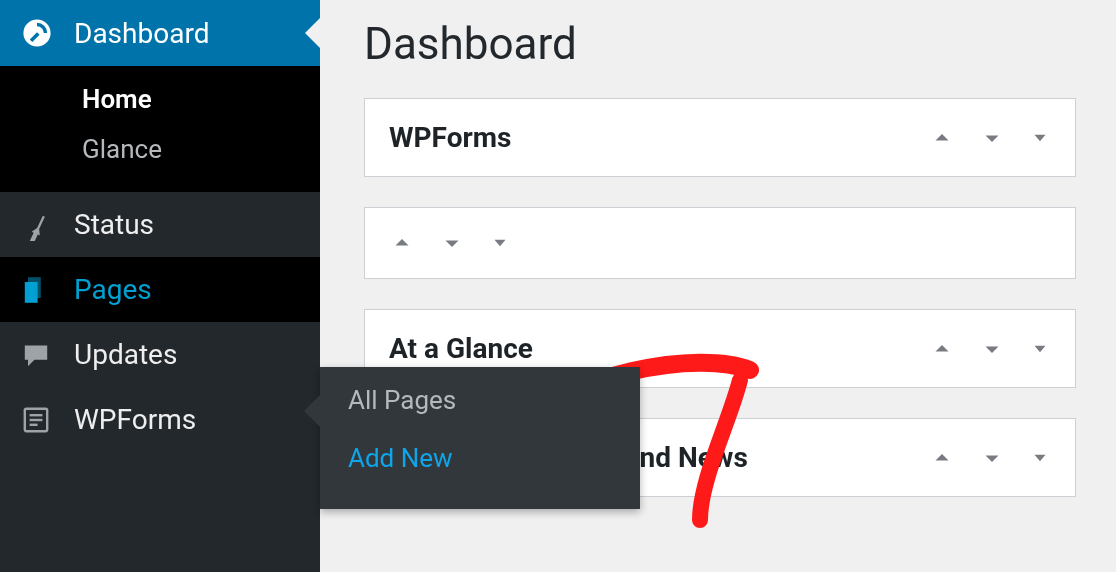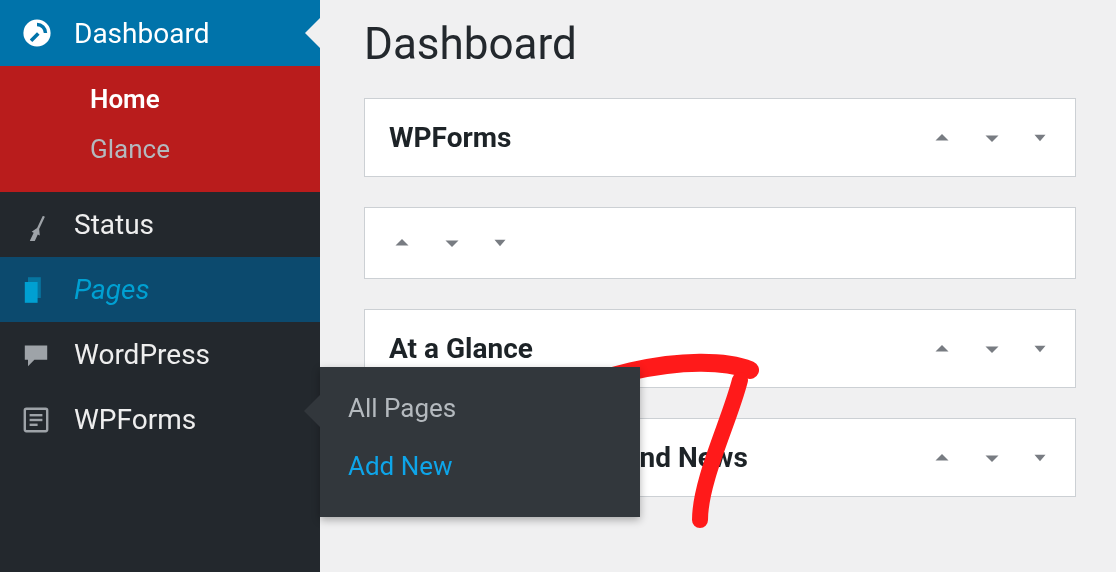--- a/index.html
+++ b/index.html
@@ -34,56 +34,55 @@
     justify-content: flex-start;
     margin-right: 14px;
     color: #9ea3a8;
   }
   .menu-item.active {
     background: #0073aa;
     color: #fff;
   }
   .menu-item.active .icon { color: #fff; }
   .menu-item.hover {
-    background: #0c4a6e;
+    background: #000000;
     color: #00a0d2;
-    font-style: italic;
   }
   .menu-item.hover .icon { color: #00a0d2; }
   .arrow-right {
     position: absolute;
     right: -1px;
     top: 50%;
     transform: translateY(-50%);
     width: 0; height: 0;
     border-top: 16px solid transparent;
     border-bottom: 16px solid transparent;
     border-right: 16px solid #f0f0f1;
   }
   .submenu-block {
-    background: #b91c1c;
-    padding: 8px 0 18px 16px;
+    background: #000000;
+    padding: 8px 0 18px 8px;
   }
   .submenu-block .sub-item {
     padding: 10px 20px 10px 74px;
     font-size: 26px;
     color: #b4b9be;
     cursor: pointer;
   }
   .submenu-block .sub-item.current {
     color: #fff;
     font-weight: 600;
   }
   .flyout {
     position: absolute;
     left: 320px;
     top: 367px;
     background: #32373c;
     width: 320px;
-    padding: 12px 0 22px 0;
+    padding: 4px 0 22px 0;
     box-shadow: 0 3px 8px rgba(0,0,0,0.3);
     z-index: 10;
   }
   .flyout .fly-arrow {
     position: absolute;
     left: -16px;
     top: 28px;
     width: 0; height: 0;
     border-top: 16px solid transparent;
     border-bottom: 16px solid transparent;
@@ -174,21 +173,21 @@
     </span>
     <span>Pages</span>
   </div>
 
   <div class="menu-item">
     <span class="icon">
       <svg width="32" height="32" viewBox="0 0 20 20" fill="currentColor">
           <path d="M3 4h14v9H9l-4 4v-4H3z"></path>
         </svg>
     </span>
-    <span>WordPress</span>
+    <span>Updates</span>
   </div>
 
   <div class="menu-item">
     <span class="icon">
       <svg width="32" height="32" viewBox="0 0 20 20" fill="none" stroke="currentColor" stroke-width="1.5">
           <rect x="3" y="3" width="14" height="14" rx="1"></rect>
           <line x1="6" y1="7" x2="14" y2="7"></line>
           <line x1="6" y1="10" x2="14" y2="10"></line>
           <line x1="6" y1="13" x2="11" y2="13"></line>
         </svg>

